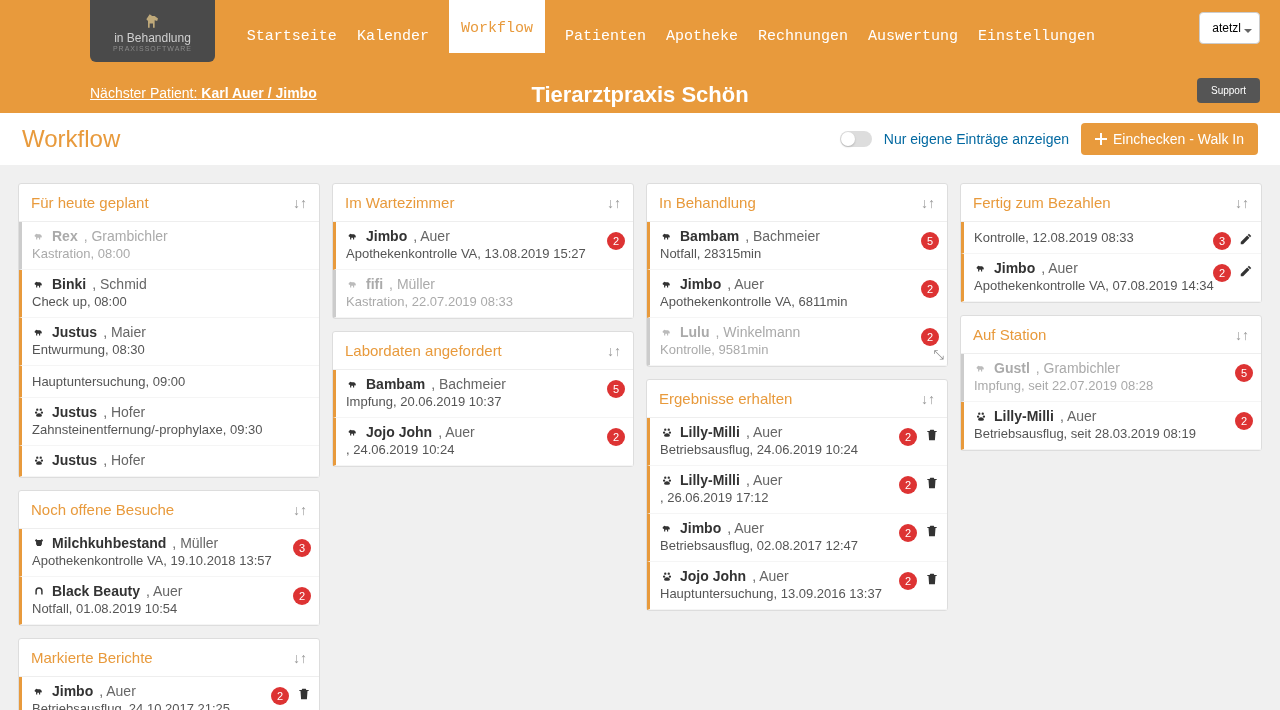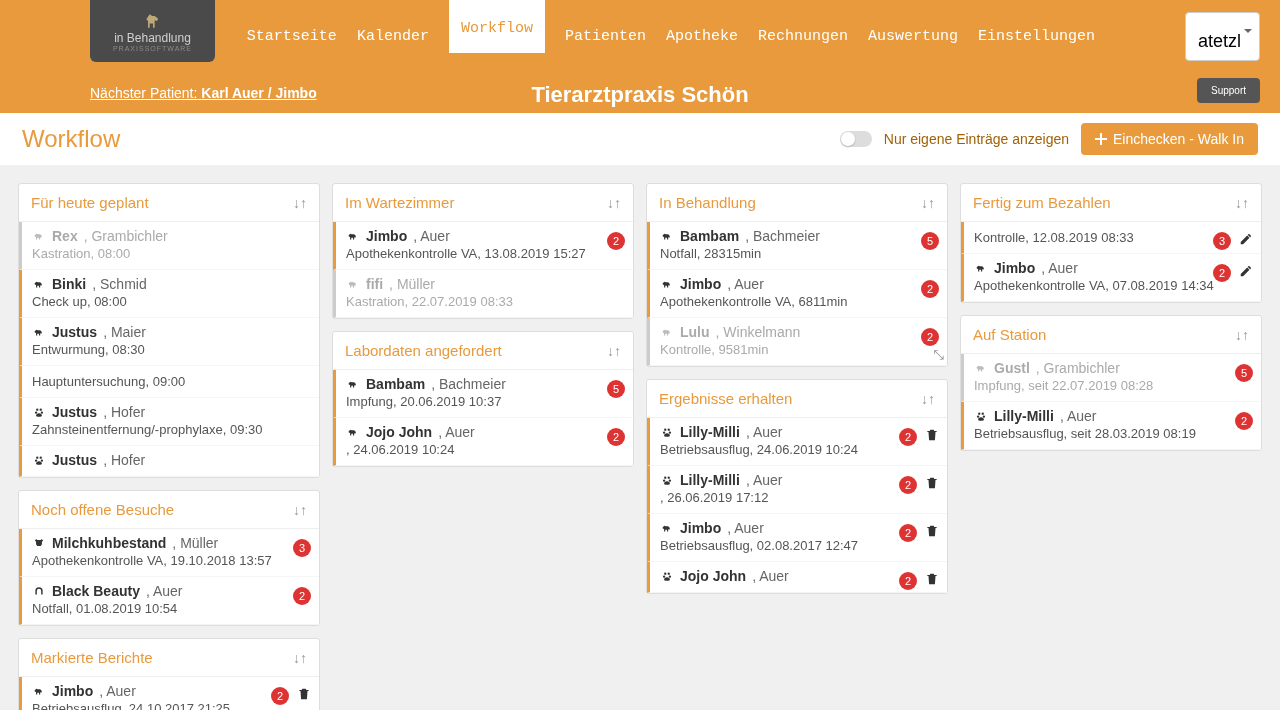--- a/index.html
+++ b/index.html
@@ -5,31 +5,31 @@
 * { box-sizing: border-box; margin: 0; padding: 0; }
 body { font-family: -apple-system, "Helvetica Neue", Arial, sans-serif; font-size: 14px; background: #f0f0f0; color: #333; }
 .header { background: #e89a3c; height: 113px; position: relative; }
 .logo { position: absolute; top: 0; left: 90px; width: 125px; height: 62px; background: #4a4a4a; border-radius: 0 0 6px 6px; display:flex; flex-direction:column; align-items:center; justify-content:center; color:#bfa97a; font-size:10px; }
 .logo .dog { width:20px; height:20px; }
 .logo .t1 { font-size:12px; color:#d0d0d0; }
 .logo .t2 { font-size:7px; letter-spacing:1px; color:#8a8a8a; }
 .nav { position:absolute; top:20px; right:185px; display:flex; gap:20px; }
 .nav a { color:#fff; text-decoration:none; font-size:15px; padding:8px 0;font-family:Liberation Mono, monospace; }
 .nav a.active { background:#fff; color:#e89a3c; padding:8px 12px; margin-top:-28px; padding-top:28px; }
-.user-btn { position:absolute; top:12px; right:20px; background:#fff; border:1px solid #ccc; border-radius:4px; padding:18px 18px 8px 12px; font-size:18px; cursor:pointer; }
+.user-btn { position:absolute; top:12px; right:20px; background:#fff; border:1px solid #ccc; border-radius:4px; padding:8px 18px 8px 12px; font-size:12px; cursor:pointer; }
 .user-btn::after { content:""; position:absolute; right:7px; top:16px; border:4px solid transparent; border-top-color:#666; }
 .next-patient { position:absolute; top:85px; left:90px; color:#fff; font-size:14px; text-decoration:underline; }
 .practice { position:absolute; top:82px; left:50%; transform:translateX(-50%); color:#fff; font-size:22px; font-weight:bold; }
 .support { position:absolute; top:78px; right:20px; background:#555; color:#fff; border:none; border-radius:4px; padding:7px 14px; font-size:10px; cursor:pointer; }
 .subheader { background:#fff; padding:10px 22px; display:flex; align-items:center; justify-content:space-between; }
 .page-title { color:#e89a3c; font-size:24px; font-weight:normal; }
 .sub-right { display:flex; align-items:center; gap:12px; }
 .toggle { width:32px; height:16px; background:#ddd; border-radius:10px; position:relative; cursor:pointer; }
 .toggle::after { content:""; position:absolute; left:1px; top:1px; width:14px; height:14px; background:#fff; border-radius:50%; box-shadow:0 1px 2px rgba(0,0,0,.2); }
-.toggle-label { font-size:14px; color:#a16207; }
+.toggle-label { font-size:14px; color:#0369a1; }
 .checkin-btn { background:#e89a3c; color:#fff; border:none; border-radius:4px; padding:8px 14px; font-size:14px; cursor:pointer; display:flex; align-items:center; gap:6px; }
 .board { padding:18px; display:grid; grid-template-columns:repeat(4,1fr); gap:12px; align-items:start; }
 .col { display:flex; flex-direction:column; gap:12px; }
 .panel { background:#fff; border:1px solid #ddd; border-radius:3px; }
 .panel-h { display:flex; justify-content:space-between; align-items:center; padding:10px 12px; border-bottom:1px solid #eee; }
 .panel-h .title { color:#e89a3c; font-size:15px; }
 .sort { color:#999; cursor:pointer; font-size:14px; }
 .panel-body { max-height: 250px; overflow:hidden; position:relative; }
 .panel-body.tall { max-height: 135px; }
 .card { border-left:3px solid #e89a3c; padding:6px 8px 8px 10px; position:relative; border-bottom:1px solid #f5f5f5; }
@@ -404,20 +404,21 @@
           <div class="card">
             <div class="line1">
               <span class="icon">
                 <svg viewBox="0 0 24 24">
                   <path fill="#333" d="M7 8a2 2 0 104 0 2 2 0 00-4 0zm6 0a2 2 0 104 0 2 2 0 00-4 0zM5 13a2 2 0 104 0 2 2 0 00-4 0zm10 0a2 2 0 104 0 2 2 0 00-4 0zm-3 1c3 0 5 2 5 4s-2 2-5 2-5 0-5-2 2-4 5-4z"></path>
                 </svg>
               </span>
               <span class="nm">Jojo John</span>
               <span class="own">, Auer</span>
             </div>
+            <div class="line2">Hauptuntersuchung, 13.09.2016 13:37</div>
             <span class="badge shift">2</span>
             <span class="act">
               <svg width="14" height="14" viewBox="0 0 24 24">
                 <path fill="#333" d="M6 7h12l-1 14H7L6 7zm3-4h6l1 2h4v2H4V5h4l1-2z"></path>
               </svg>
             </span>
           </div>
         </div>
       </div>
   </div>

